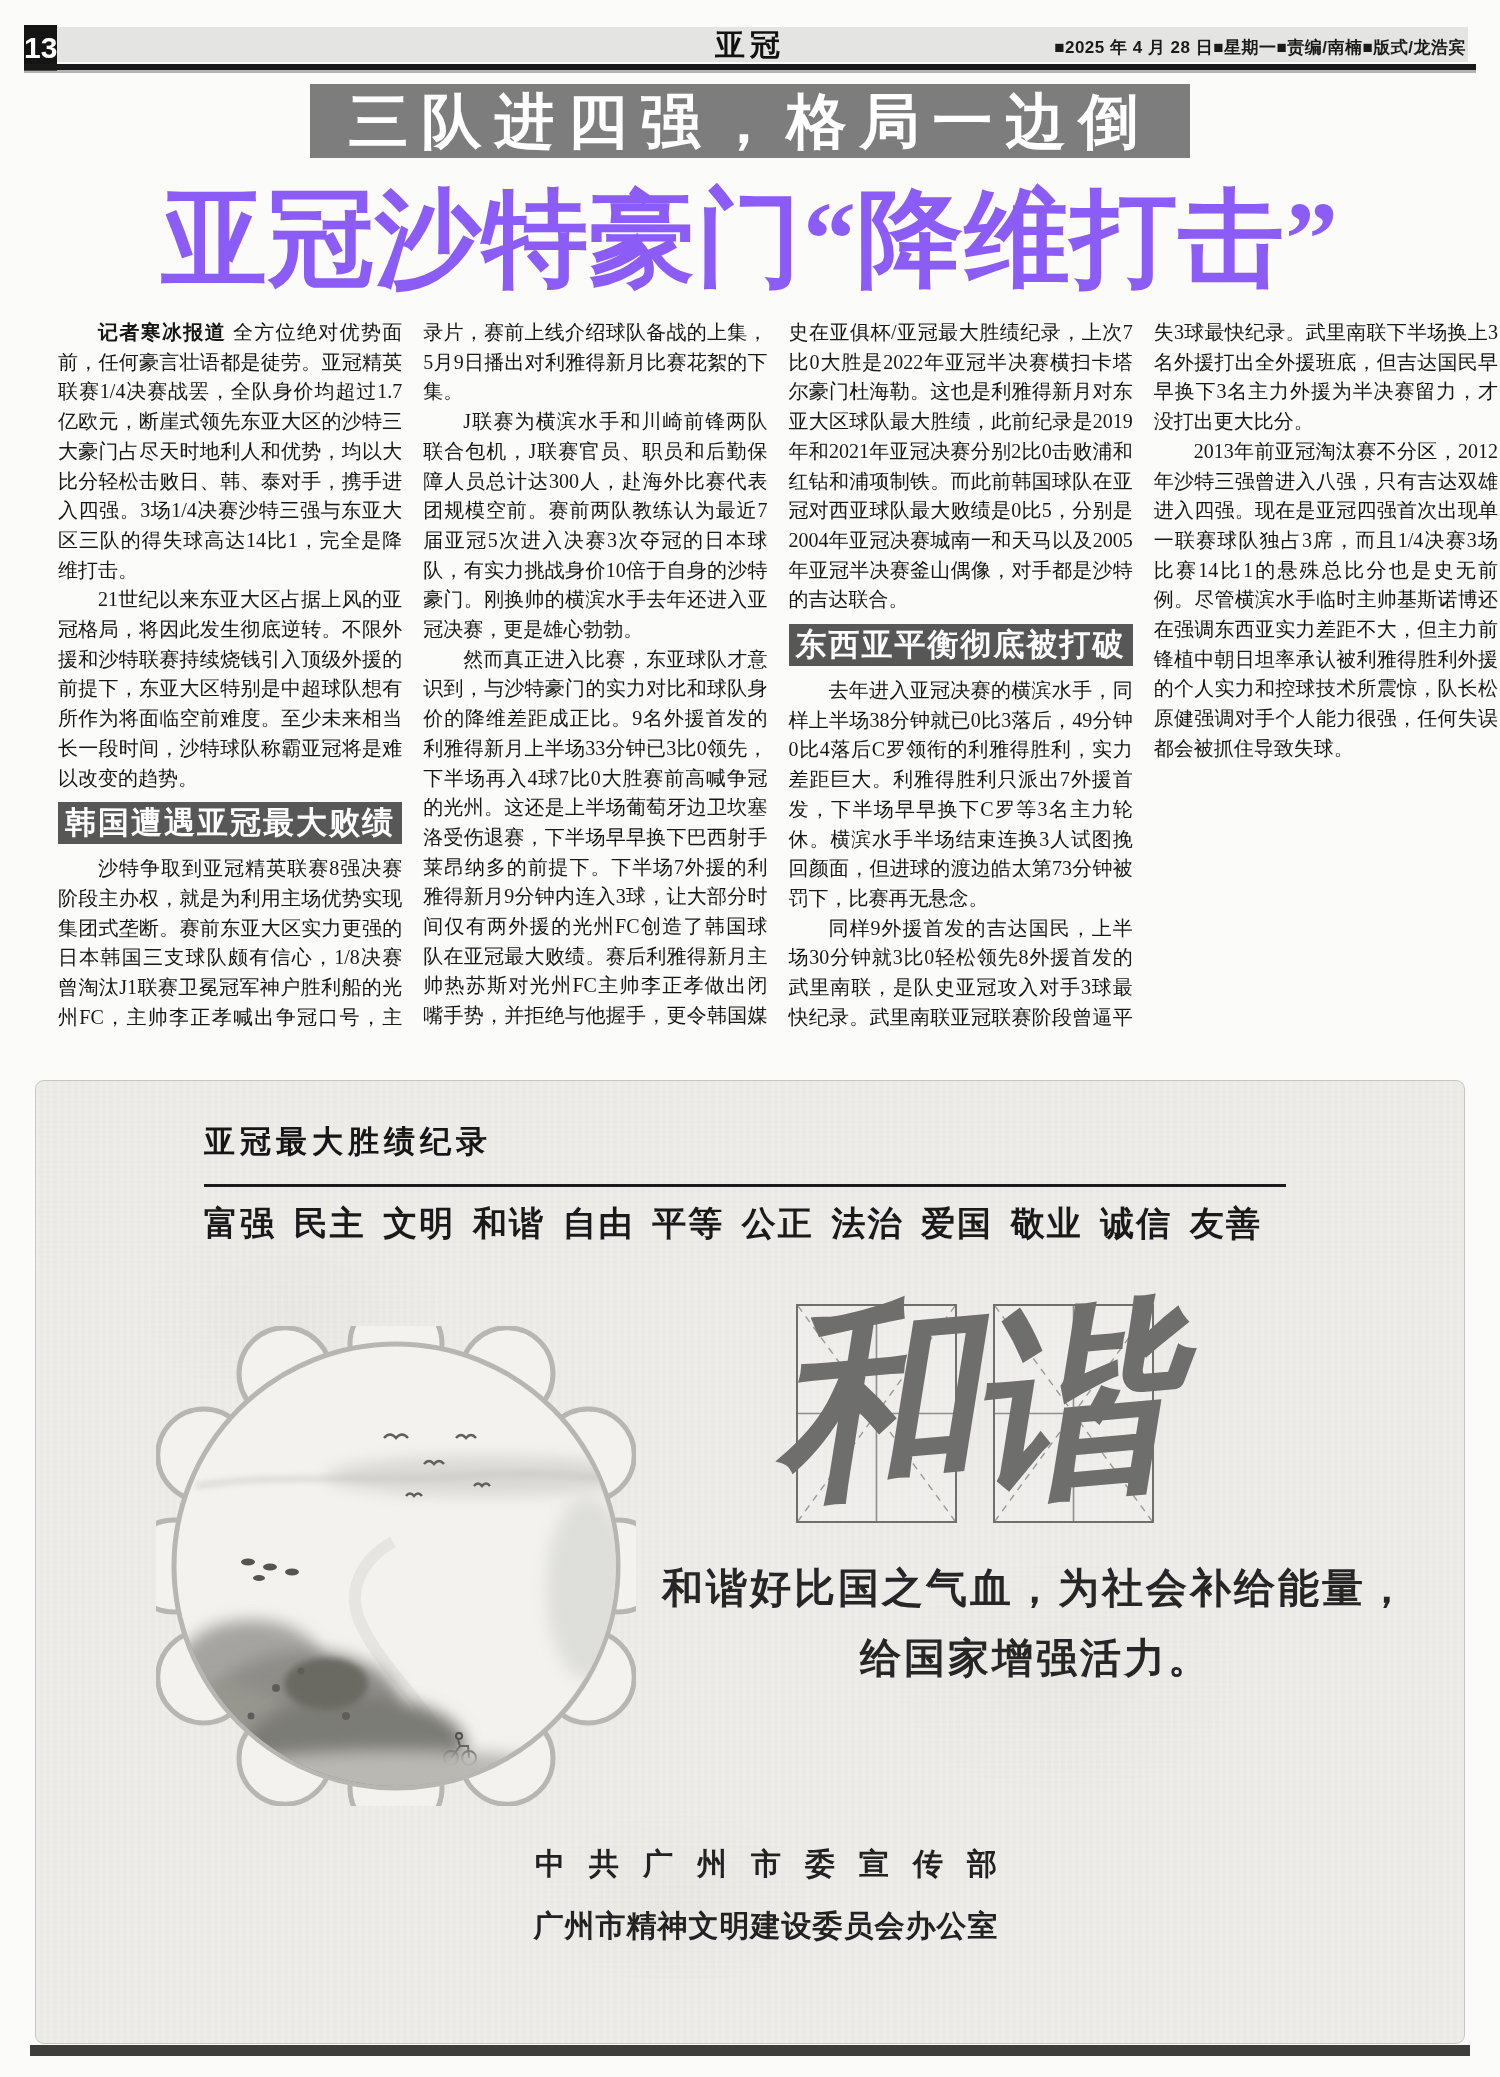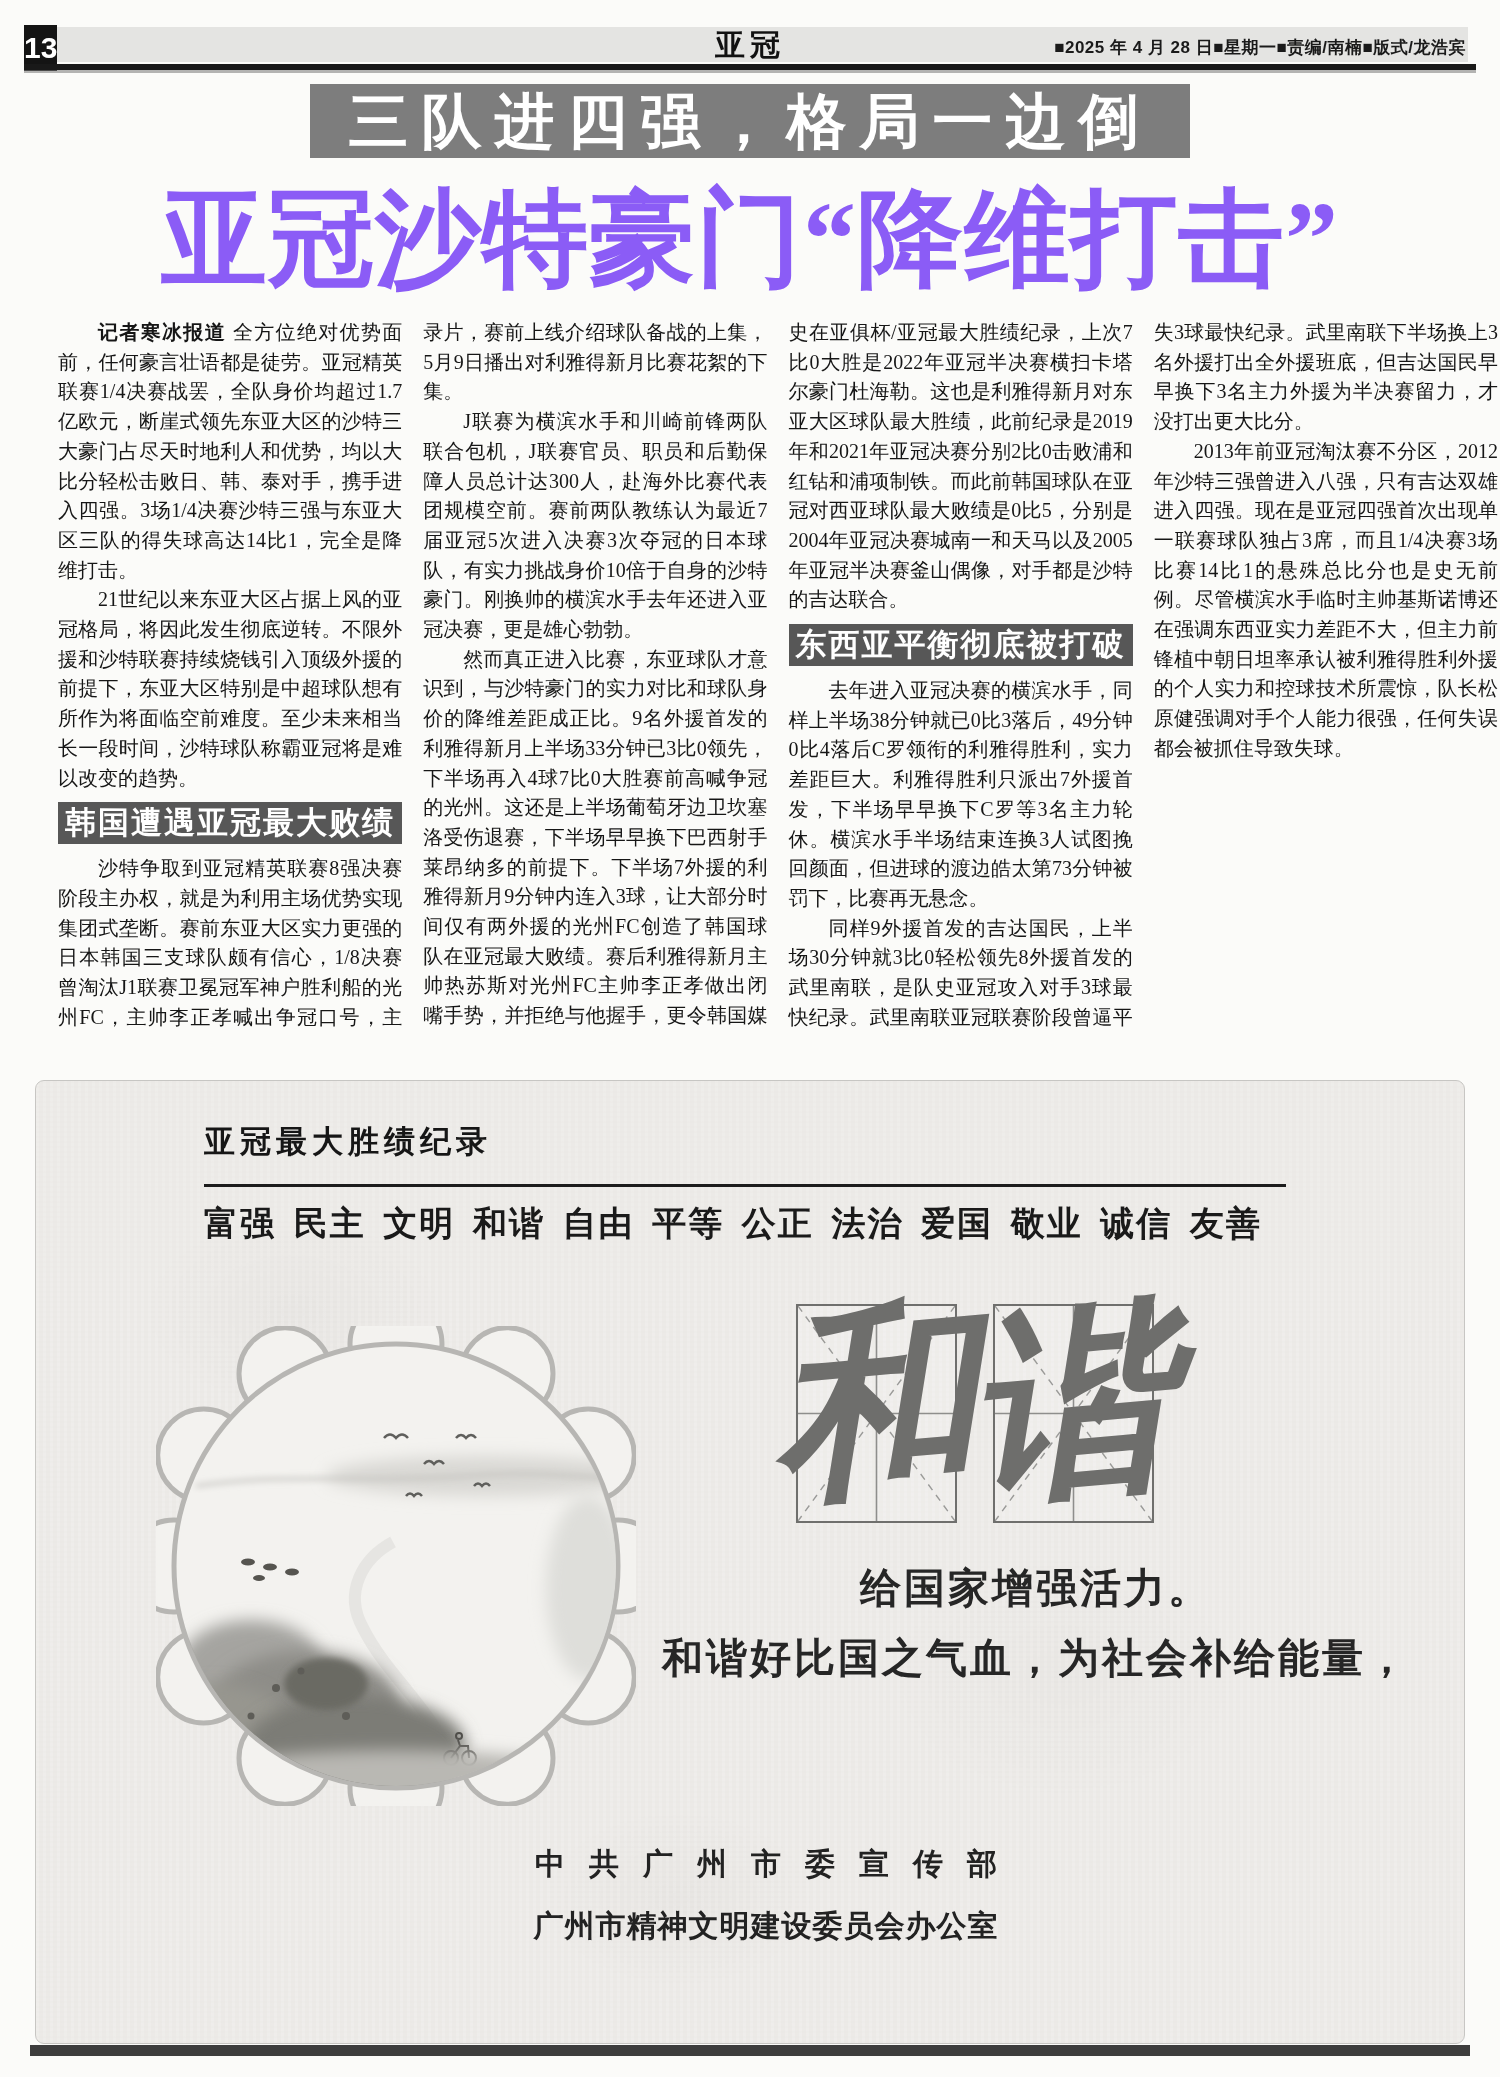--- a/index.html
+++ b/index.html
@@ -205,22 +205,22 @@
           <line x1="78.5" y1="0" x2="78.5" y2="215" stroke="#8e8e8c" stroke-width="1.6"></line>
           <line x1="0" y1="107.5" x2="157" y2="107.5" stroke="#8e8e8c" stroke-width="1.6"></line>
           <line x1="0" y1="0" x2="157" y2="215" stroke="#9a9a98" stroke-width="1.4" stroke-dasharray="7 6"></line>
           <line x1="157" y1="0" x2="0" y2="215" stroke="#9a9a98" stroke-width="1.4" stroke-dasharray="7 6"></line>
         </svg>
         <span class="cchar">谐</span>
       </div>
     </div>
 
   <div class="slogan">
+    <div>和谐好比国之气血，为社会补给能量，</div>
     <div>给国家增强活力。</div>
-    <div>和谐好比国之气血，为社会补给能量，</div>
   </div>
 
   <div class="org">
     <div class="l1">中共广州市委宣传部</div>
     <div class="l2">广州市精神文明建设委员会办公室</div>
   </div>
 </div>
 
 <div class="footer-bar"></div>
 

